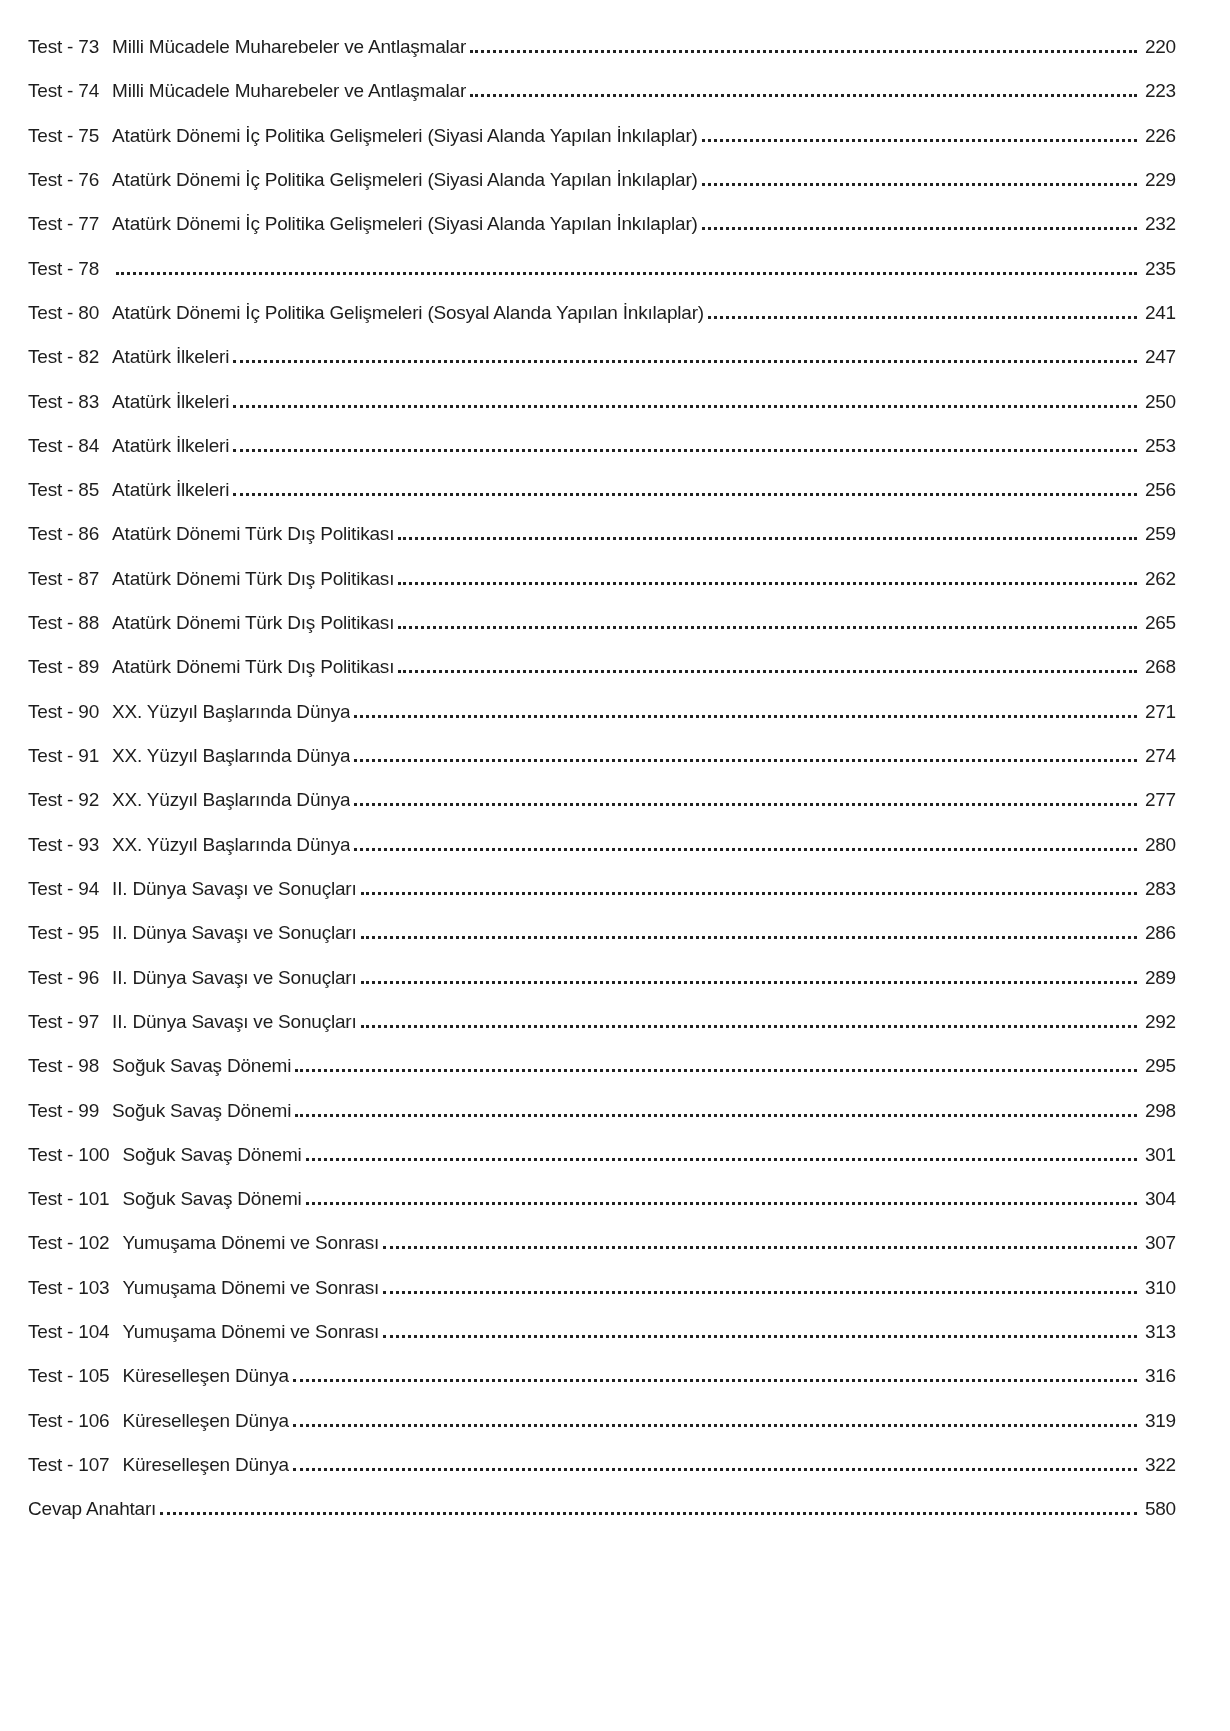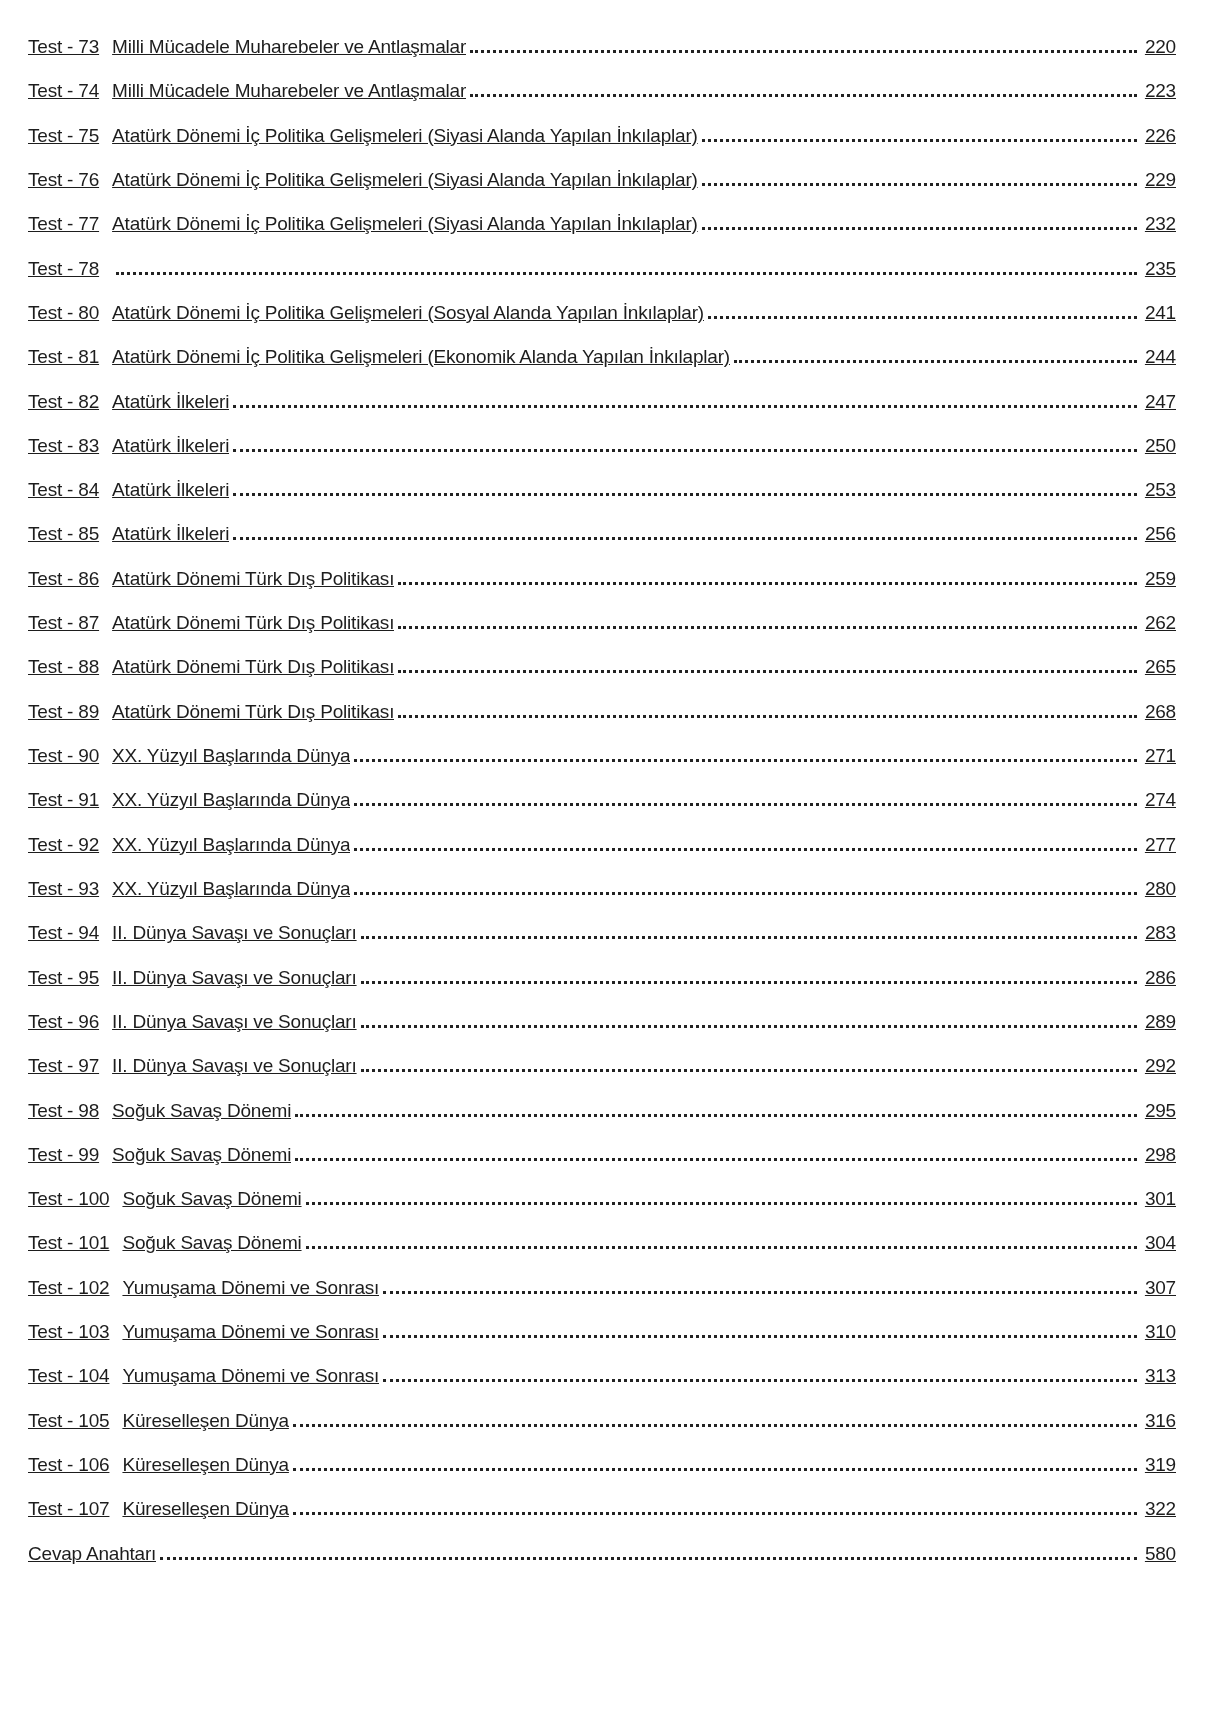--- a/index.html
+++ b/index.html
@@ -17,21 +17,20 @@
   .page {
     box-sizing: border-box;
     width: 1230px;
     height: 1731px;
     padding: 25px 54px 0 28px;
     background: #ffffff;
   }
   .toc {
     display: flex;
     flex-direction: column;
-    text-decoration: underline;
   }
   .toc-row {
     display: flex;
     align-items: baseline;
     height: 44.32px;
     line-height: 44.32px;
     font-size: 19px;
     letter-spacing: -0.2px;
     white-space: nowrap;
   }
@@ -102,26 +101,20 @@
   </div>
 
 
   <div class="toc-row">
     <span class="toc-label">Test - 80</span>
     <span class="toc-title">Atatürk Dönemi İç Politika Gelişmeleri (Sosyal Alanda Yapılan İnkılaplar)</span>
     <span class="toc-leader"></span>
     <span class="toc-page">241</span>
   </div>
 
-  <div class="toc-row">
-    <span class="toc-label">Test - 81</span>
-    <span class="toc-title">Atatürk Dönemi İç Politika Gelişmeleri (Ekonomik Alanda Yapılan İnkılaplar)</span>
-    <span class="toc-leader"></span>
-    <span class="toc-page">244</span>
-  </div>
 
   <div class="toc-row">
     <span class="toc-label">Test - 82</span>
     <span class="toc-title">Atatürk İlkeleri</span>
     <span class="toc-leader"></span>
     <span class="toc-page">247</span>
   </div>
 
   <div class="toc-row">
     <span class="toc-label">Test - 83</span>

